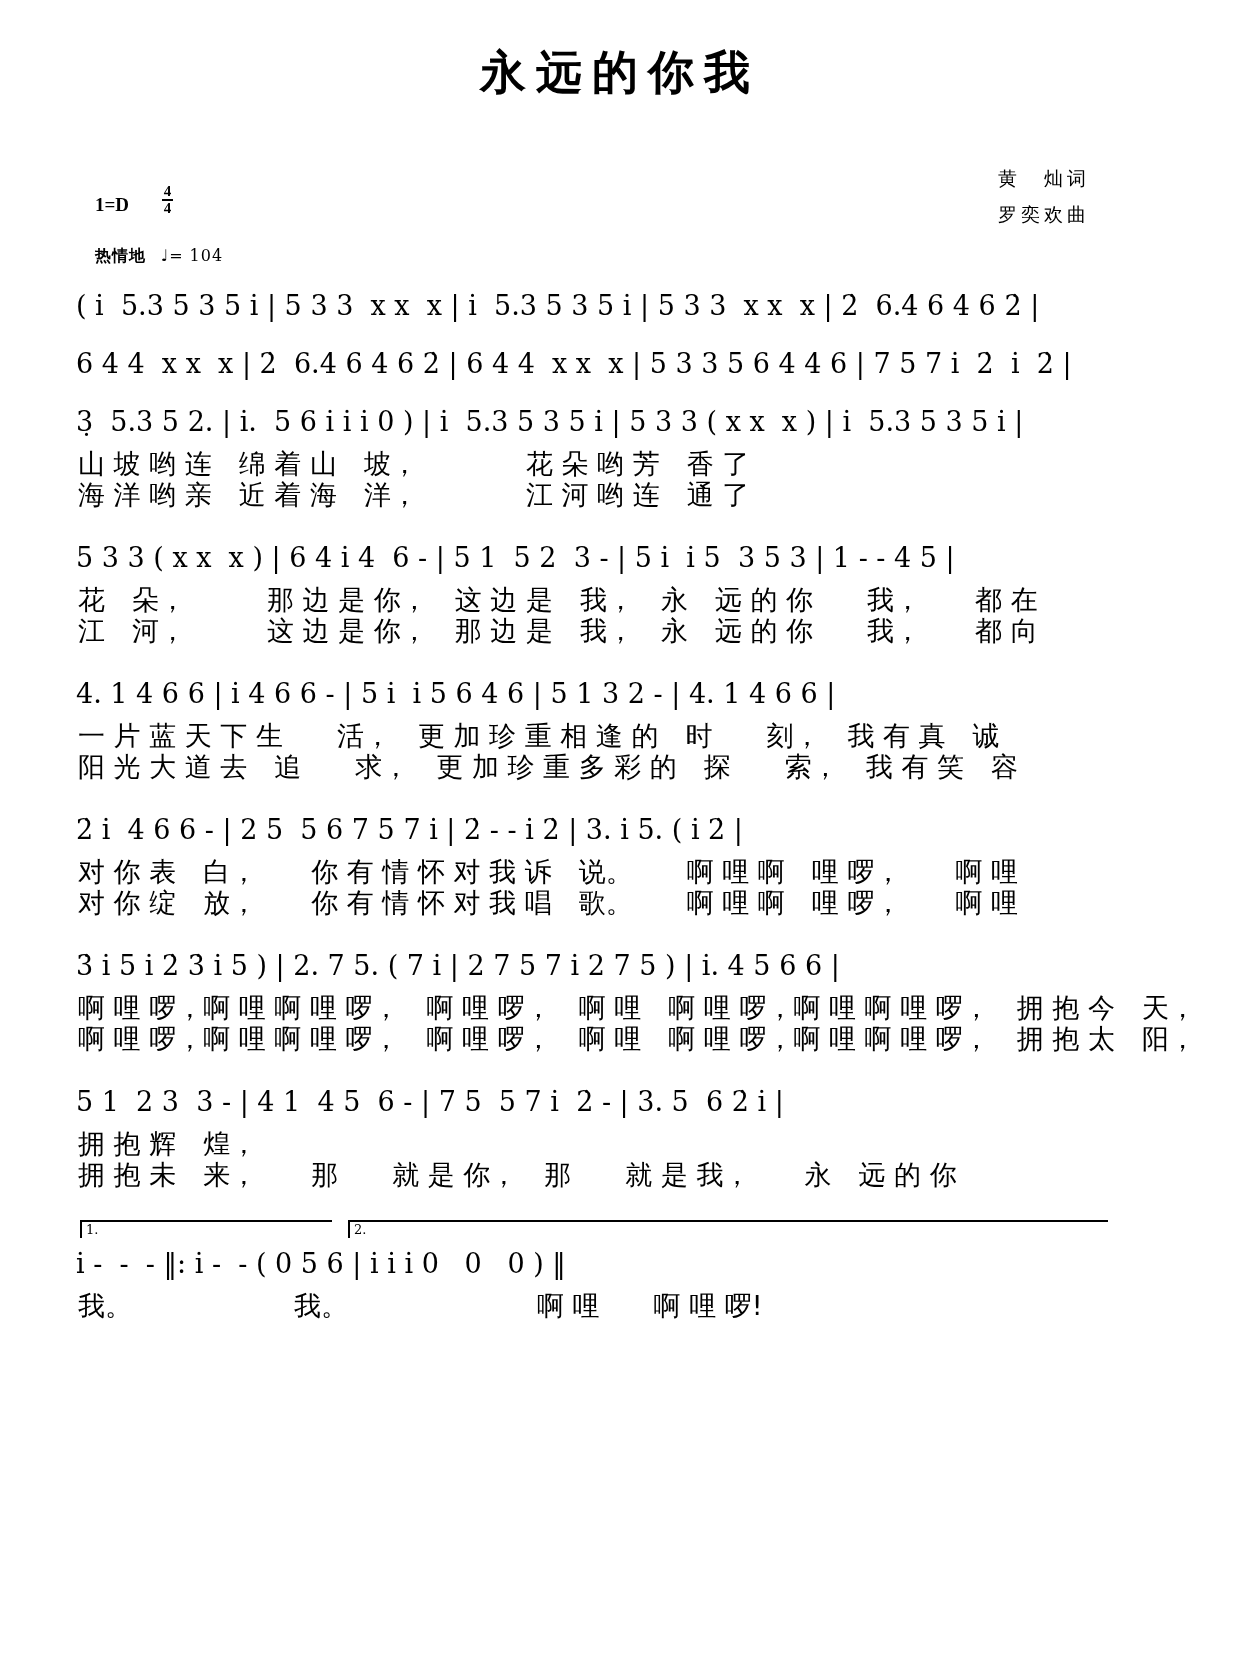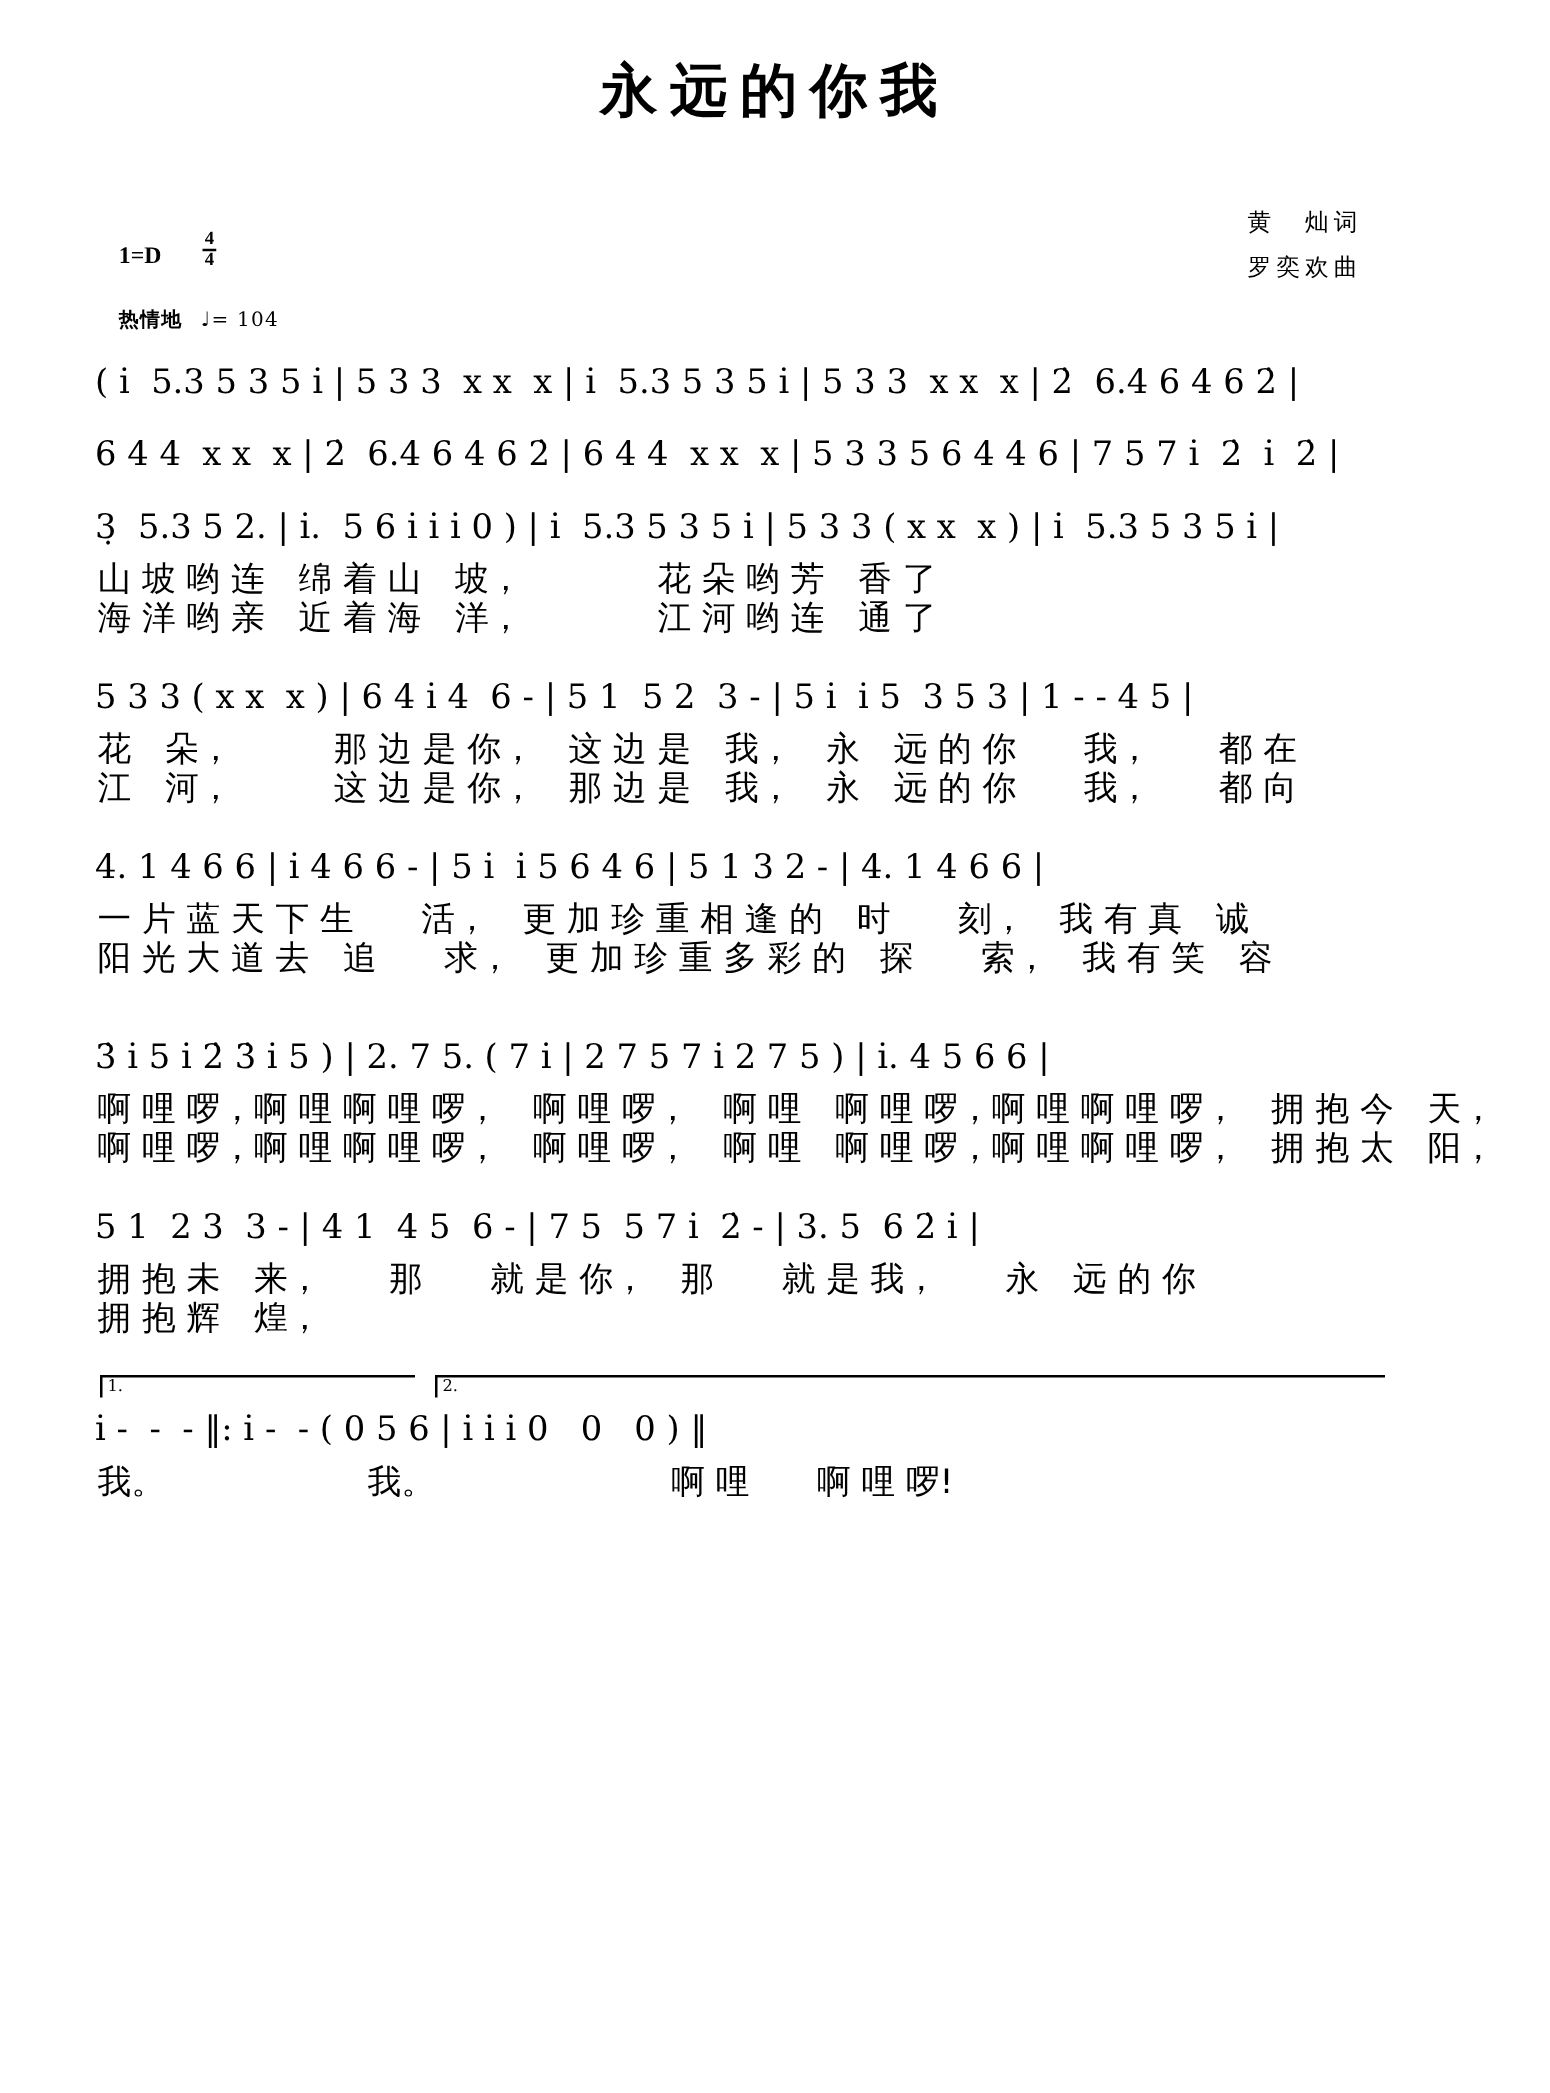--- a/index.html
+++ b/index.html
@@ -161,35 +161,40 @@
     <div class="sys-gap"></div>
 
     <div class="system">
       <div class="notes">4. 1 4 6 6 | i̇ 4 6 6 - | 5 i̇  i̇ 5 6 4 6 | 5 1 3 2 - | 4. 1 4 6 6 |</div>
       <div class="lyr">一 片 蓝 天 下 生　　活，　更 加 珍 重 相 逢 的　时　　刻，　我 有 真　诚</div>
       <div class="lyr">阳 光 大 道 去　追　　求，　更 加 珍 重 多 彩 的　探　　索，　我 有 笑　容</div>
     </div>
 
     <div class="sys-gap"></div>
 
+    <div class="system">
+      <div class="notes">2̇ i̇  4 6 6 - | 2 5  5 6 7 5 7 i̇ | 2̇ - - i̇ 2̇ | 3. i̇ 5. ( i̇ 2̇ |</div>
+      <div class="lyr">对 你 表　白，　　你 有 情 怀 对 我 诉　说。　　啊 哩 啊　哩 啰，　　啊 哩</div>
+      <div class="lyr">对 你 绽　放，　　你 有 情 怀 对 我 唱　歌。　　啊 哩 啊　哩 啰，　　啊 哩</div>
+    </div>
 
     <div class="sys-gap"></div>
 
     <div class="system">
       <div class="notes">3̇ i̇ 5 i̇ 2̇ 3̇ i̇ 5 ) | 2. 7 5. ( 7 i̇ | 2 7 5 7 i̇ 2 7 5 ) | i̇. 4 5 6 6 |</div>
       <div class="lyr">啊 哩 啰，啊 哩 啊 哩 啰，　啊 哩 啰，　啊 哩　啊 哩 啰，啊 哩 啊 哩 啰，　拥 抱 今　天，</div>
       <div class="lyr">啊 哩 啰，啊 哩 啊 哩 啰，　啊 哩 啰，　啊 哩　啊 哩 啰，啊 哩 啊 哩 啰，　拥 抱 太　阳，</div>
     </div>
 
     <div class="sys-gap"></div>
 
     <div class="system">
       <div class="notes">5 1  2 3  3 - | 4 1  4 5  6 - | 7 5  5 7 i̇  2̇ - | 3. 5  6 2̇ i̇ |</div>
+      <div class="lyr">拥 抱 辉　煌，</div>
       <div class="lyr">拥 抱 未　来，　　那　　就 是 你，　那　　就 是 我，　　永　远 的 你</div>
-      <div class="lyr">拥 抱 辉　煌，</div>
     </div>
 
     <div class="sys-gap"></div>
 
     <div class="endings">
       <div class="ending e1">1.</div>
       <div class="ending e2">2.</div>
     </div>
 
     <div class="system">

